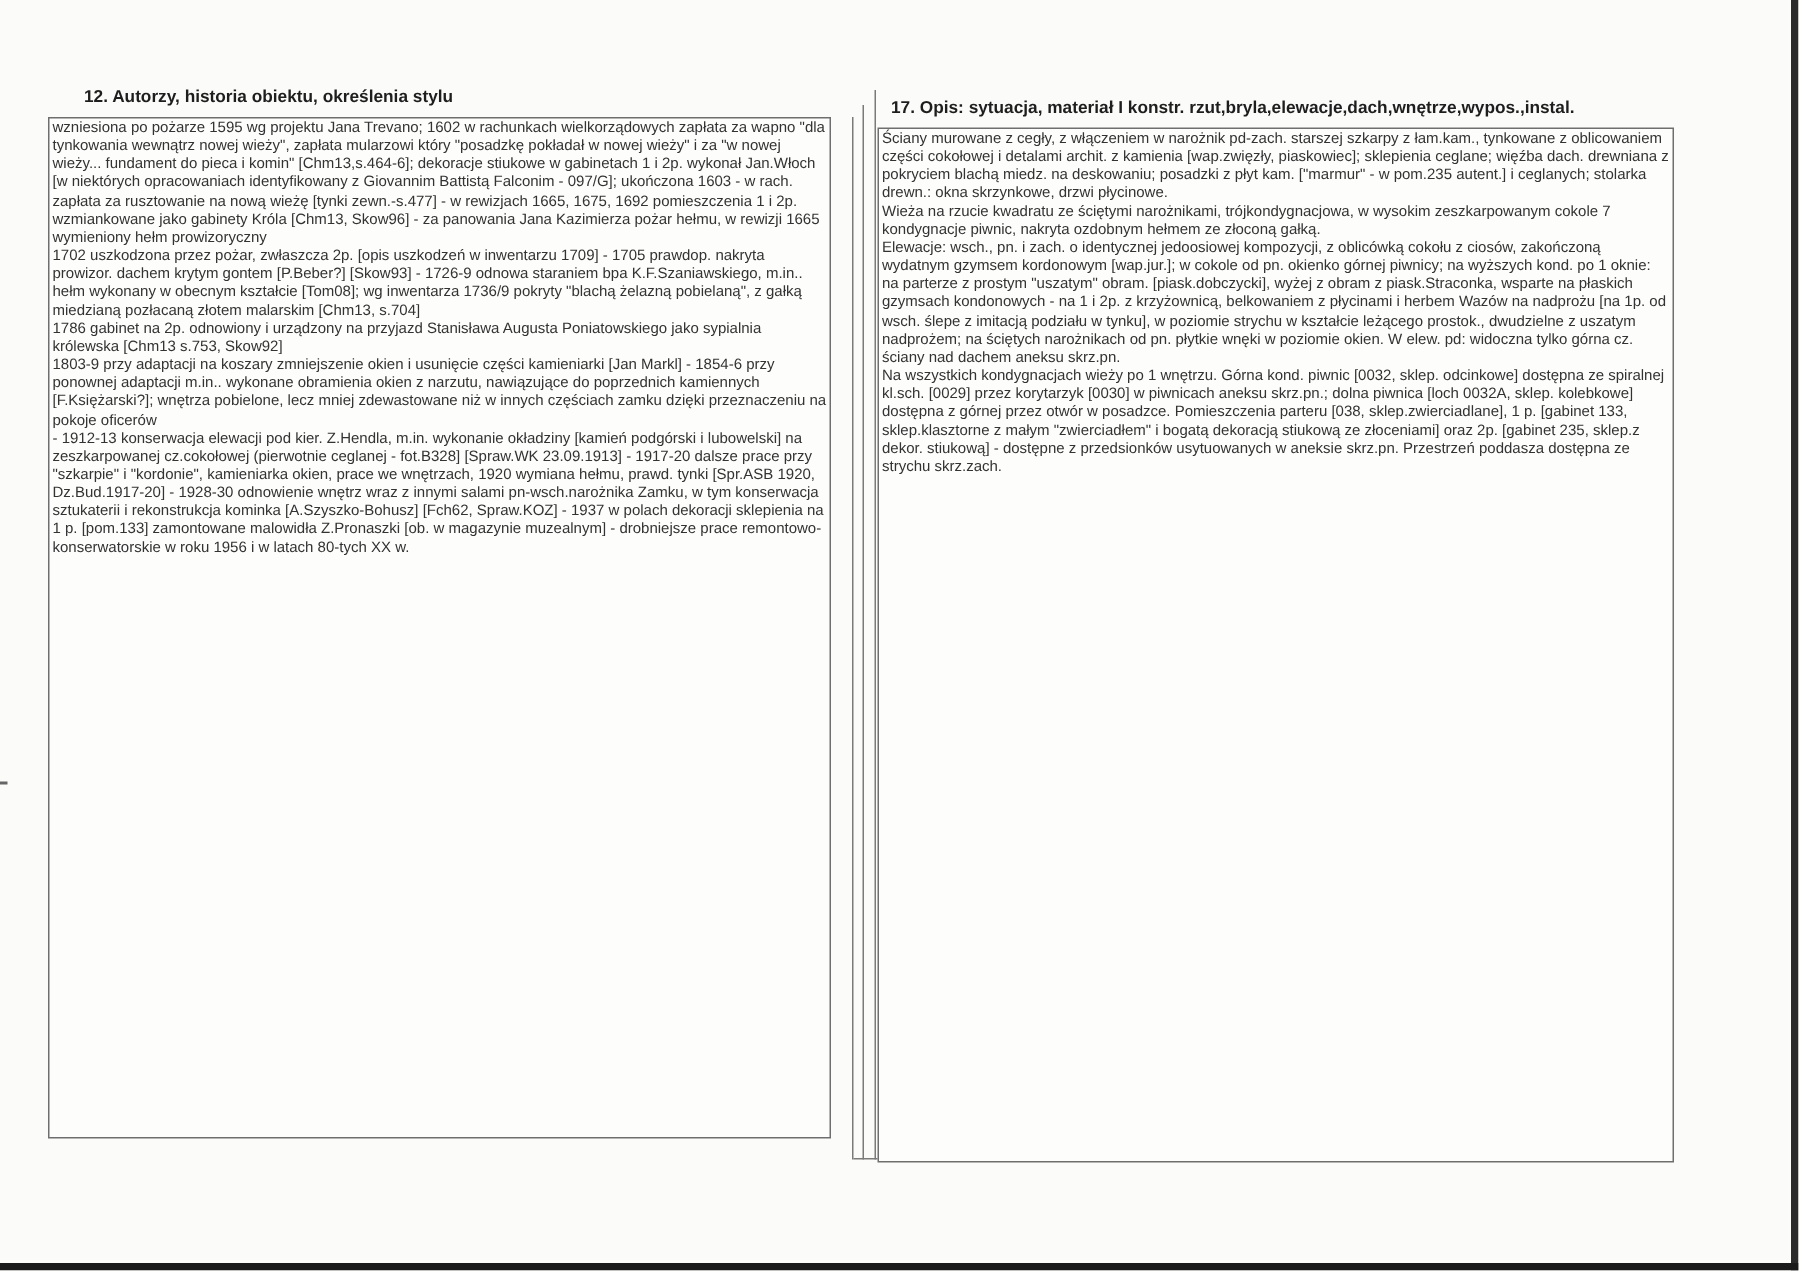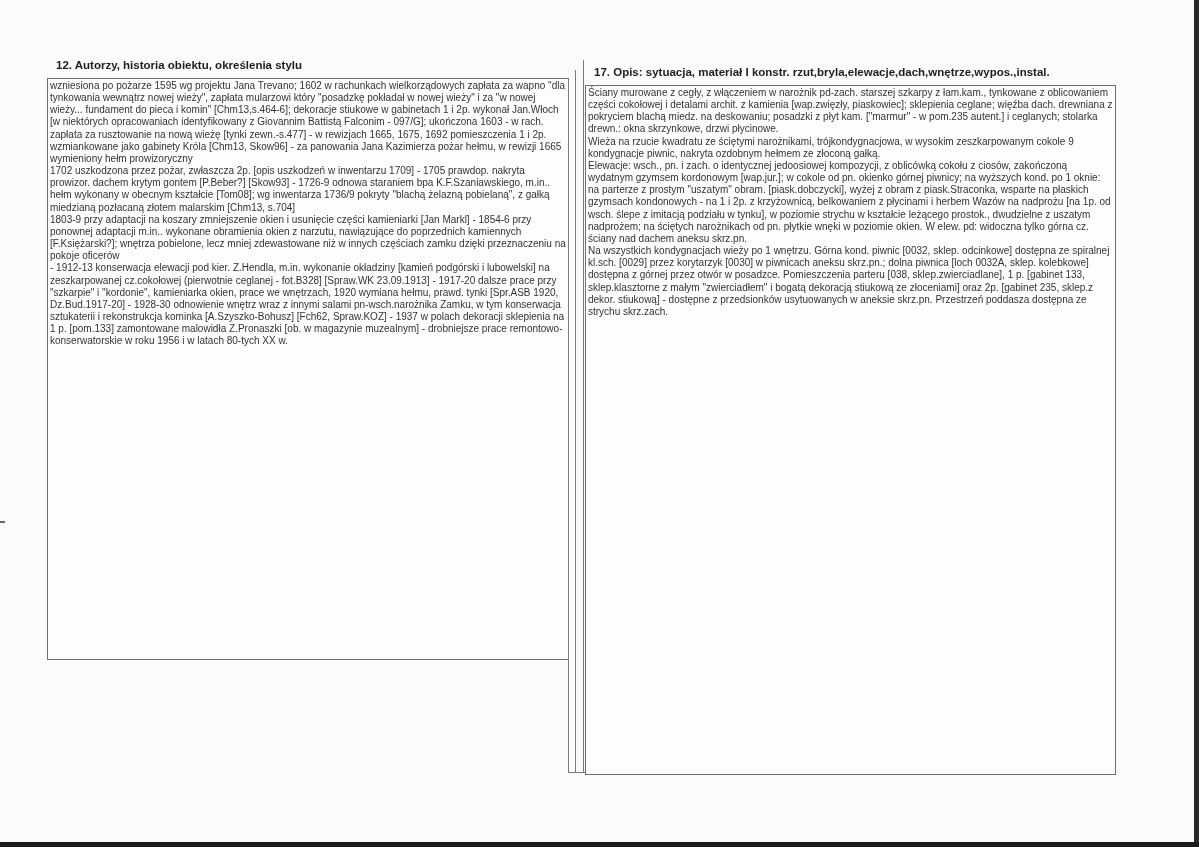--- a/index.html
+++ b/index.html
@@ -27,36 +27,37 @@
     }
     .vline { position: absolute; width: 1px; background: #7a7a7a; }
     .hline { position: absolute; height: 1px; background: #7a7a7a; }
     .scan-mark { position: absolute; left: 0; top: 521px; width: 5px; height: 2px; background: #666; }
   </style>
 </head>
 <body>
 
 <div class="section-title" style="left:56px; top:59px;">12. Autorzy, historia obiektu, określenia stylu</div>
 
-<div class="box" style="left:47px; top:78px; width:522px; height:582px;">
+<div class="box" style="left:32px; top:78px; width:522px; height:681px;">
   <p>wzniesiona po pożarze 1595 wg projektu Jana Trevano; 1602 w rachunkach wielkorządowych zapłata za wapno "dla tynkowania wewnątrz nowej wieży", zapłata mularzowi który "posadzkę pokładał w nowej wieży" i za "w nowej wieży... fundament do pieca i komin" [Chm13,s.464-6]; dekoracje stiukowe w gabinetach 1 i 2p. wykonał Jan.Włoch [w niektórych opracowaniach identyfikowany z Giovannim Battistą Falconim - 097/G]; ukończona 1603 - w rach. zapłata za rusztowanie na nową wieżę [tynki zewn.-s.477] - w rewizjach 1665, 1675, 1692 pomieszczenia 1 i 2p. wzmiankowane jako gabinety Króla [Chm13, Skow96] - za panowania Jana Kazimierza pożar hełmu, w rewizji 1665 wymieniony hełm prowizoryczny</p>
   <p>1702 uszkodzona przez pożar, zwłaszcza 2p. [opis uszkodzeń w inwentarzu 1709] - 1705 prawdop. nakryta prowizor. dachem krytym gontem [P.Beber?] [Skow93] - 1726-9 odnowa staraniem bpa K.F.Szaniawskiego, m.in.. hełm wykonany w obecnym kształcie [Tom08]; wg inwentarza 1736/9 pokryty "blachą żelazną pobielaną", z gałką miedzianą pozłacaną złotem malarskim [Chm13, s.704]</p>
+  <p>1786 gabinet na 2p. odnowiony i urządzony na przyjazd Stanisława Augusta Poniatowskiego jako sypialnia królewska [Chm13 s.753, Skow92]</p>
   <p>1803-9 przy adaptacji na koszary zmniejszenie okien i usunięcie części kamieniarki [Jan Markl] - 1854-6 przy ponownej adaptacji m.in.. wykonane obramienia okien z narzutu, nawiązujące do poprzednich kamiennych [F.Księżarski?]; wnętrza pobielone, lecz mniej zdewastowane niż w innych częściach zamku dzięki przeznaczeniu na pokoje oficerów</p>
   <p>- 1912-13 konserwacja elewacji pod kier. Z.Hendla, m.in. wykonanie okładziny [kamień podgórski i lubowelski] na zeszkarpowanej cz.cokołowej (pierwotnie ceglanej - fot.B328] [Spraw.WK 23.09.1913] - 1917-20 dalsze prace przy "szkarpie" i "kordonie", kamieniarka okien, prace we wnętrzach, 1920 wymiana hełmu, prawd. tynki [Spr.ASB 1920, Dz.Bud.1917-20] - 1928-30 odnowienie wnętrz wraz z innymi salami pn-wsch.narożnika Zamku, w tym konserwacja sztukaterii i rekonstrukcja kominka [A.Szyszko-Bohusz] [Fch62, Spraw.KOZ] - 1937 w polach dekoracji sklepienia na 1 p. [pom.133] zamontowane malowidła Z.Pronaszki [ob. w magazynie muzealnym] - drobniejsze prace remontowo-konserwatorskie w roku 1956 i w latach 80-tych XX w.</p>
 </div>
 
 <div class="vline" style="left:568px; top:78px; height:695px;"></div>
 <div class="vline" style="left:575px; top:70px; height:703px;"></div>
 <div class="vline" style="left:583px; top:60px; height:713px;"></div>
 <div class="hline" style="left:569px; top:772px; width:40px;"></div>
 
 <div class="section-title" style="left:594px; top:66px;">17. Opis: sytuacja, materiał I konstr. rzut,bryla,elewacje,dach,wnętrze,wypos.,instal.</div>
 
 <div class="box" style="left:585px; top:85px; width:531px; height:690px;">
   <p>Ściany murowane z cegły, z włączeniem w narożnik pd-zach. starszej szkarpy z łam.kam., tynkowane z oblicowaniem części cokołowej i detalami archit. z kamienia [wap.zwięzły, piaskowiec]; sklepienia ceglane; więźba dach. drewniana z pokryciem blachą miedz. na deskowaniu; posadzki z płyt kam. ["marmur" - w pom.235 autent.] i ceglanych; stolarka drewn.: okna skrzynkowe, drzwi płycinowe.</p>
-  <p>Wieża na rzucie kwadratu ze ściętymi narożnikami, trójkondygnacjowa, w wysokim zeszkarpowanym cokole 9 kondygnacje piwnic, nakryta ozdobnym hełmem ze złoconą gałką.</p>
+  <p>Wieża na rzucie kwadratu ze ściętymi narożnikami, trójkondygnacjowa, w wysokim zeszkarpowanym cokole 7 kondygnacje piwnic, nakryta ozdobnym hełmem ze złoconą gałką.</p>
   <p>Elewacje: wsch., pn. i zach. o identycznej jedoosiowej kompozycji, z oblicówką cokołu z ciosów, zakończoną wydatnym gzymsem kordonowym [wap.jur.]; w cokole od pn. okienko górnej piwnicy; na wyższych kond. po 1 oknie: na parterze z prostym "uszatym" obram. [piask.dobczycki], wyżej z obram z piask.Straconka, wsparte na płaskich gzymsach kondonowych - na 1 i 2p. z krzyżownicą, belkowaniem z płycinami i herbem Wazów na nadprożu [na 1p. od wsch. ślepe z imitacją podziału w tynku], w poziomie strychu w kształcie leżącego prostok., dwudzielne z uszatym nadprożem; na ściętych narożnikach od pn. płytkie wnęki w poziomie okien.  W elew. pd: widoczna tylko górna cz. ściany nad dachem aneksu skrz.pn.</p>
   <p>Na wszystkich kondygnacjach wieży po 1 wnętrzu. Górna kond. piwnic [0032, sklep. odcinkowe] dostępna ze spiralnej kl.sch. [0029] przez korytarzyk [0030] w piwnicach aneksu skrz.pn.; dolna piwnica [loch 0032A, sklep. kolebkowe] dostępna z górnej przez otwór w posadzce.  Pomieszczenia parteru [038, sklep.zwierciadlane], 1 p. [gabinet 133, sklep.klasztorne z małym "zwierciadłem" i bogatą dekoracją stiukową ze złoceniami] oraz 2p. [gabinet 235,  sklep.z dekor. stiukową] - dostępne z przedsionków usytuowanych w aneksie skrz.pn. Przestrzeń poddasza dostępna ze strychu skrz.zach.</p>
 </div>
 
 <div class="scan-mark"></div>
 <div class="scan-edge-right"></div>
 <div class="scan-edge-bottom"></div>
 
 </body></html>

